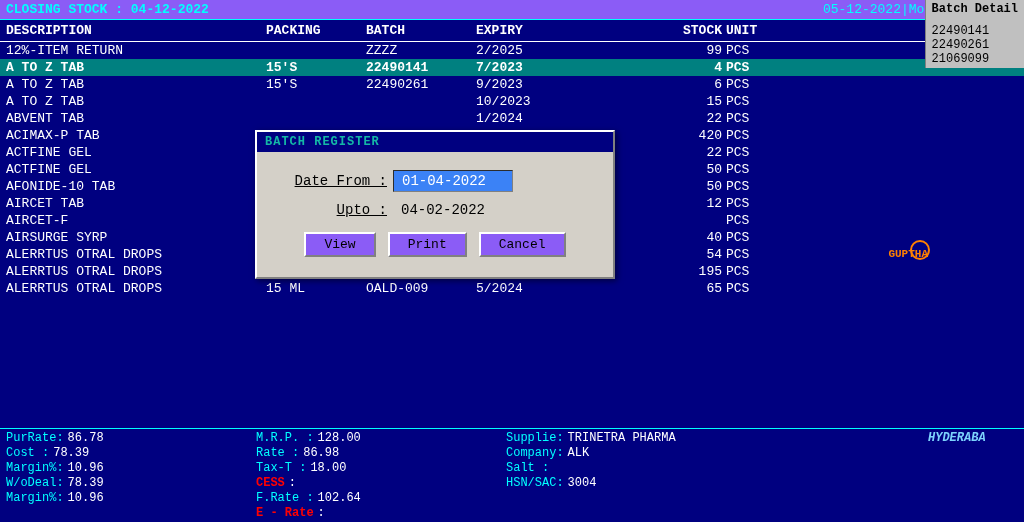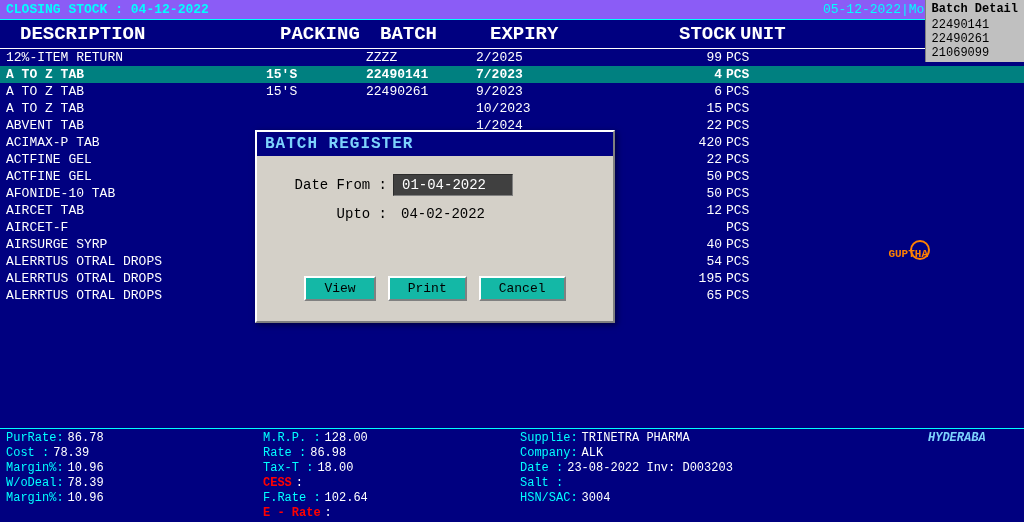--- a/index.html
+++ b/index.html
@@ -35,24 +35,24 @@
       min-width: 90px;
       border-left: 1px solid #808080;
     }
 
     
     .col-header {
       background: #000080;
       color: #ffffff;
       display: grid;
       grid-template-columns: 260px 100px 110px 120px 130px 60px;
-      padding: 3px 20px;
+      padding: 3px 6px;
       border-bottom: 1px solid #ffffff;
       font-weight: bold;
-      font-size: 19px;
+      font-size: 13px;
     }
 
     
     .table-area {
       background: #000080;
       overflow: hidden;
     }
     .table-row {
       display: grid;
       grid-template-columns: 260px 100px 110px 120px 130px 60px;
@@ -79,86 +79,86 @@
       width: 360px;
       background: #d4d0c8;
       border: 2px solid #808080;
       border-top: 2px solid #ffffff;
       border-left: 2px solid #ffffff;
       color: #000000;
       box-shadow: 2px 2px 6px rgba(0,0,0,0.5);
     }
     .modal-title {
       background: #000080;
-      color: #7dd3fc;
+      color: #14b8a6;
       padding: 3px 8px;
-      font-size: 16px;
+      font-size: 12px;
       font-weight: bold;
       letter-spacing: 1px;
     }
     .modal-body {
       padding: 18px 20px 12px 20px;
       font-size: 14px;
     }
     .modal-row {
       display: flex;
       align-items: center;
       margin-bottom: 8px;
     }
     .modal-label {
       width: 110px;
       text-align: right;
       margin-right: 6px;
       font-size: 14px;
+      text-decoration: underline;
     }
     .modal-value {
-      background: #404040;
+      background: #3b82f6;
       color: #ffffff;
       padding: 2px 8px;
       font-size: 14px;
       min-width: 120px;
       border: 1px inset #808080;
     }
     .modal-value.plain {
       background: #d4d0c8;
       color: #000000;
       border: none;
     }
     .modal-buttons {
       display: flex;
       justify-content: center;
       gap: 12px;
       margin-top: 12px;
       padding-bottom: 8px;
     }
     .modal-btn {
-      background: #14b8a6;
+      background: #8b5cf6;
       border: 2px solid;
       border-color: #ffffff #808080 #808080 #ffffff;
       padding: 3px 18px;
       font-size: 13px;
       font-family: 'Courier New', Courier, monospace;
       cursor: pointer;
       color: #000000;
       min-width: 70px;
-      margin-top: 40px;
     }
 
     
     .status-bar {
       position: absolute;
       bottom: 0;
       left: 0;
       right: 0;
       background: #000080;
       border-top: 1px solid #00ffff;
       padding: 2px 6px;
       display: grid;
       grid-template-columns: 250px 250px 1fr 90px;
-      gap: 7px;
+      gap: 0;
       font-size: 12px;
       color: #ffffff;
     }
     .status-col {
       display: flex;
       flex-direction: column;
       gap: 1px;
     }
     .status-row {
       display: flex;
@@ -189,21 +189,21 @@
   </style>
 </head>
 <body>
 
 <div class="top-bar">
   <span class="top-bar-left">CLOSING STOCK : 04-12-2022</span>
   <span style="color:#00ffff;">05-12-2022|Mon|P|  0:34:44</span>
 </div>
 
 <div class="batch-detail-panel">
-  <div style="font-weight:bold; margin-bottom:2px;">Batch Detail</div>
+  <div style="font-weight:bold; margin-bottom:8px;">Batch Detail</div>
   <div>22490141</div>
   <div>22490261</div>
   <div>21069099</div>
 </div>
 
 <div class="col-header">
   <div>DESCRIPTION</div>
   <div>PACKING</div>
   <div>BATCH</div>
   <div>EXPIRY</div>
@@ -413,24 +413,20 @@
   <div class="status-col">
     <div class="status-row">
       <span class="status-label">Supplie:</span>
       <span class="status-value">TRINETRA PHARMA</span>
     </div>
     <div class="status-row">
       <span class="status-label">Company:</span>
       <span class="status-value">ALK</span>
     </div>
     <div class="status-row">
-      <span class="status-label">Date    :</span>
-      <span class="status-value">23-08-2022 Inv: D003203</span>
-    </div>
-    <div class="status-row">
       <span class="status-label">Salt    :</span>
       <span class="status-value"></span>
     </div>
     <div class="status-row">
       <span class="status-label">HSN/SAC:</span>
       <span class="status-value">3004</span>
     </div>
   </div>
 
   <div class="status-col">

